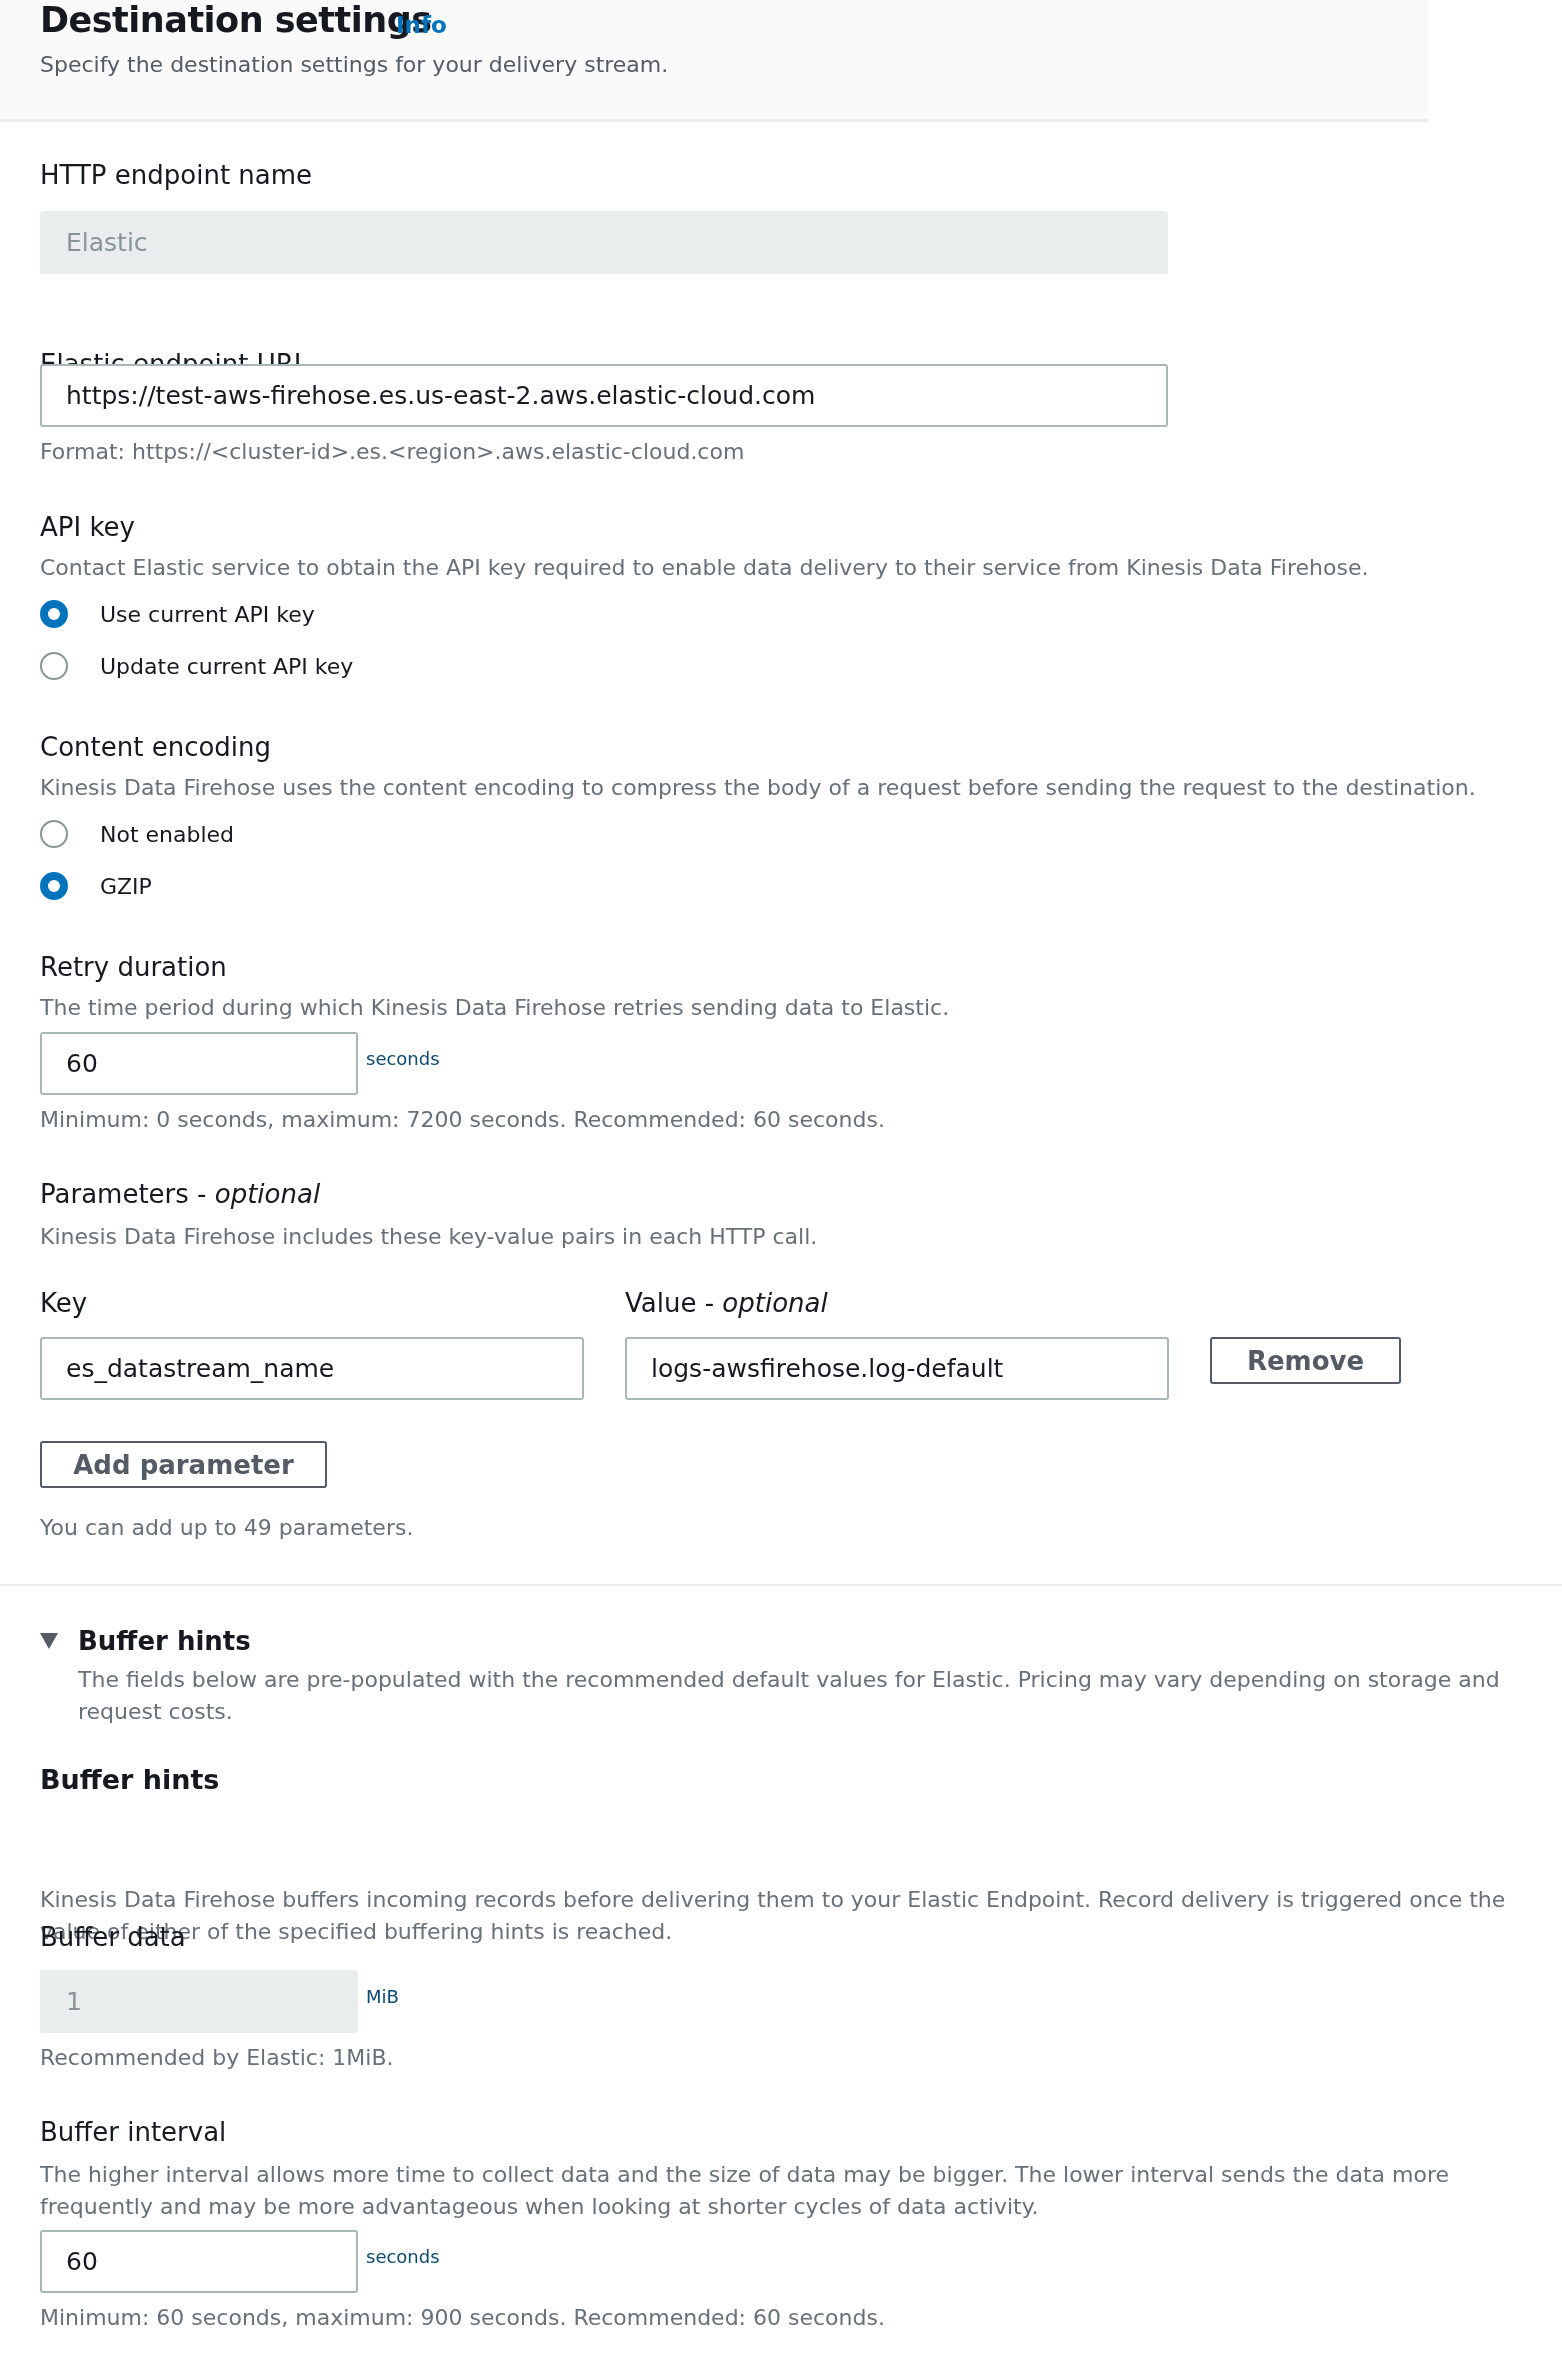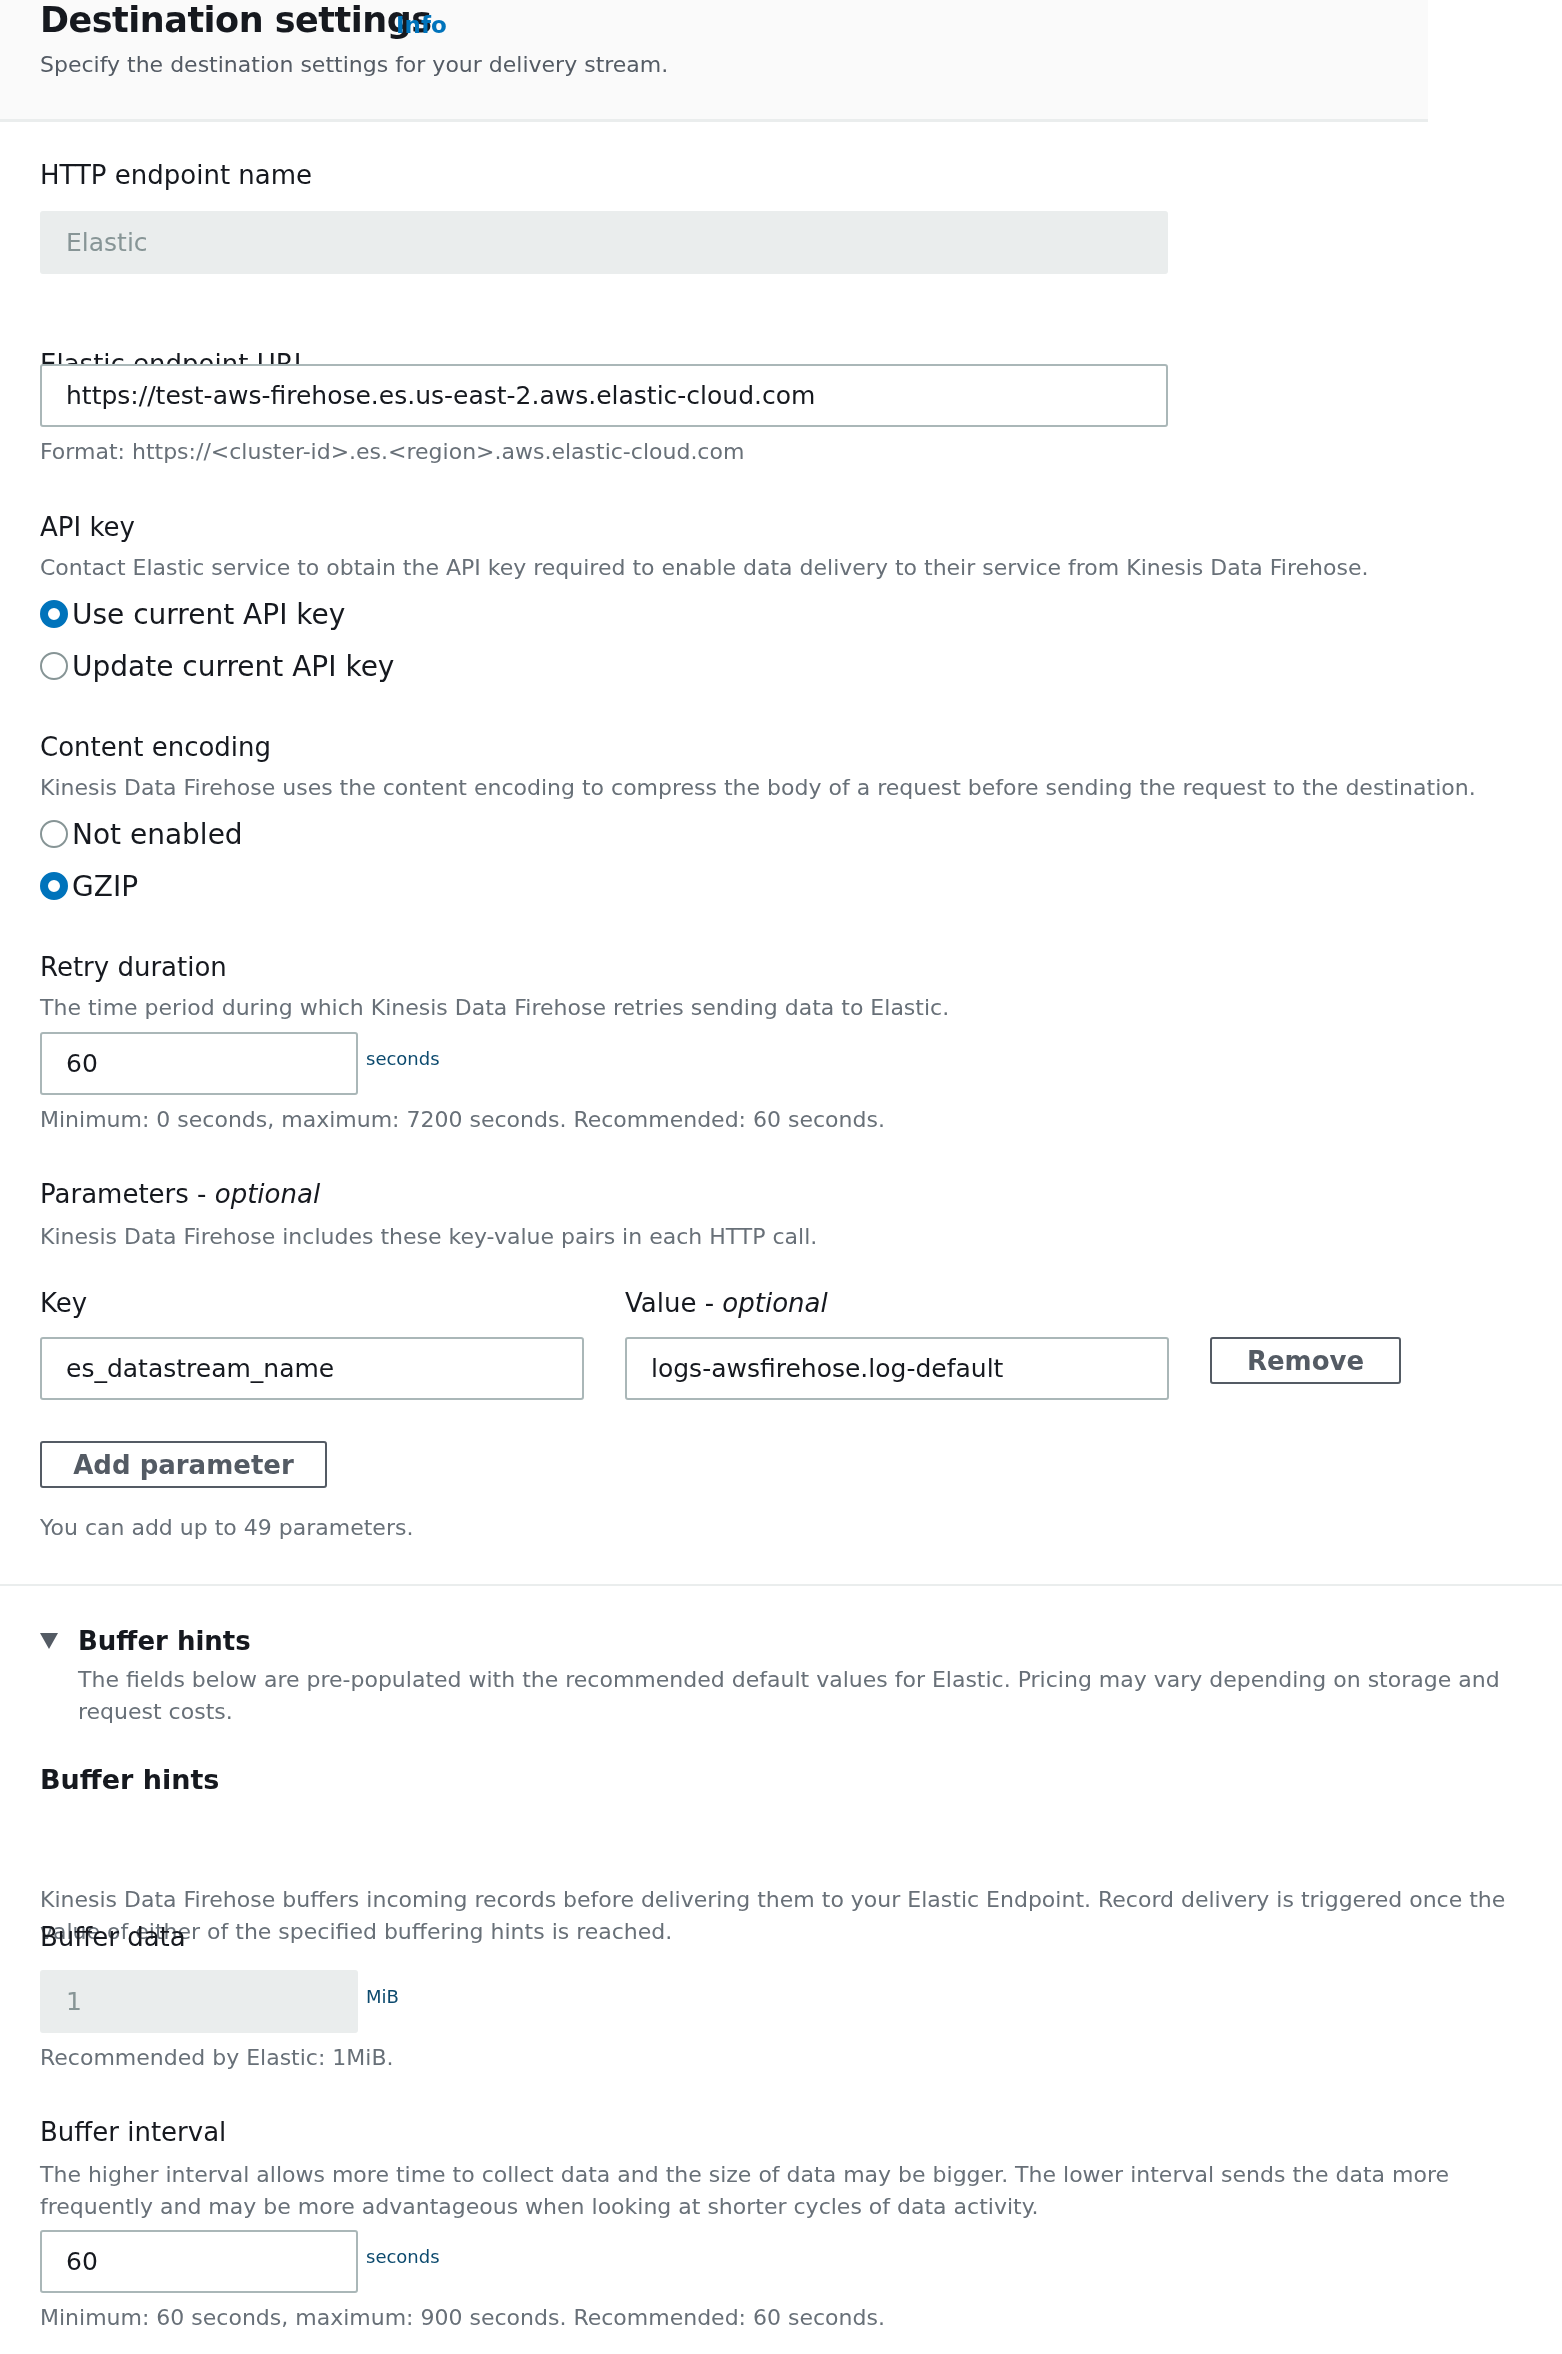--- a/index.html
+++ b/index.html
@@ -17,21 +17,21 @@
   .desc.wrap { white-space: normal; width: 1510px; }
 
   .input { position: absolute; height: 63px; border: 2px solid #aab7b8; border-radius: 3px; background: #fff;
            font-family: "DejaVu Sans", "Liberation Sans", sans-serif; font-size: 25px; color: #16191f; padding: 0 24px; line-height: 59px; white-space: nowrap; overflow: hidden; }
   .input.disabled { background: #eaeded; border-color: #eaeded; color: #879596; }
   .unit { position: absolute; font-size: 18px; color: #0c4a6e; white-space: nowrap; }
 
   .radio-row { position: absolute; left: 40px; height: 36px; display: flex; align-items: center; }
   .radio { width: 28px; height: 28px; border-radius: 50%; border: 2px solid #879596; background: #fff; flex: none; }
   .radio.checked { border: 8px solid #0073bb; }
-  .radio-label { margin-left: 4px; font-size: 28px; color: #16191f; white-space: nowrap; }
+  .radio-label { margin-left: 32px; font-size: 22px; color: #16191f; white-space: nowrap; }
 
   .btn { position: absolute; height: 47px; border: 2px solid #545b64; border-radius: 3px; background: #fff;
          font-size: 26px; font-weight: bold; color: #545b64; display: flex; align-items: center; justify-content: center; white-space: nowrap; }
 
   .divider { position: absolute; left: 0; width: 1562px; height: 2px; background: #eaeded; }
   .expander { position: absolute; left: 40px; top: 1626px; display: flex; align-items: center; }
   .caret { width: 0; height: 0; border-left: 9px solid transparent; border-right: 9px solid transparent; border-top: 16px solid #545b64; }
   .expander-label { margin-left: 20px; font-size: 26px; font-weight: bold; color: #16191f; }
   .subhead { position: absolute; left: 40px; font-size: 27px; font-weight: bold; color: #16191f; }
 </style>

